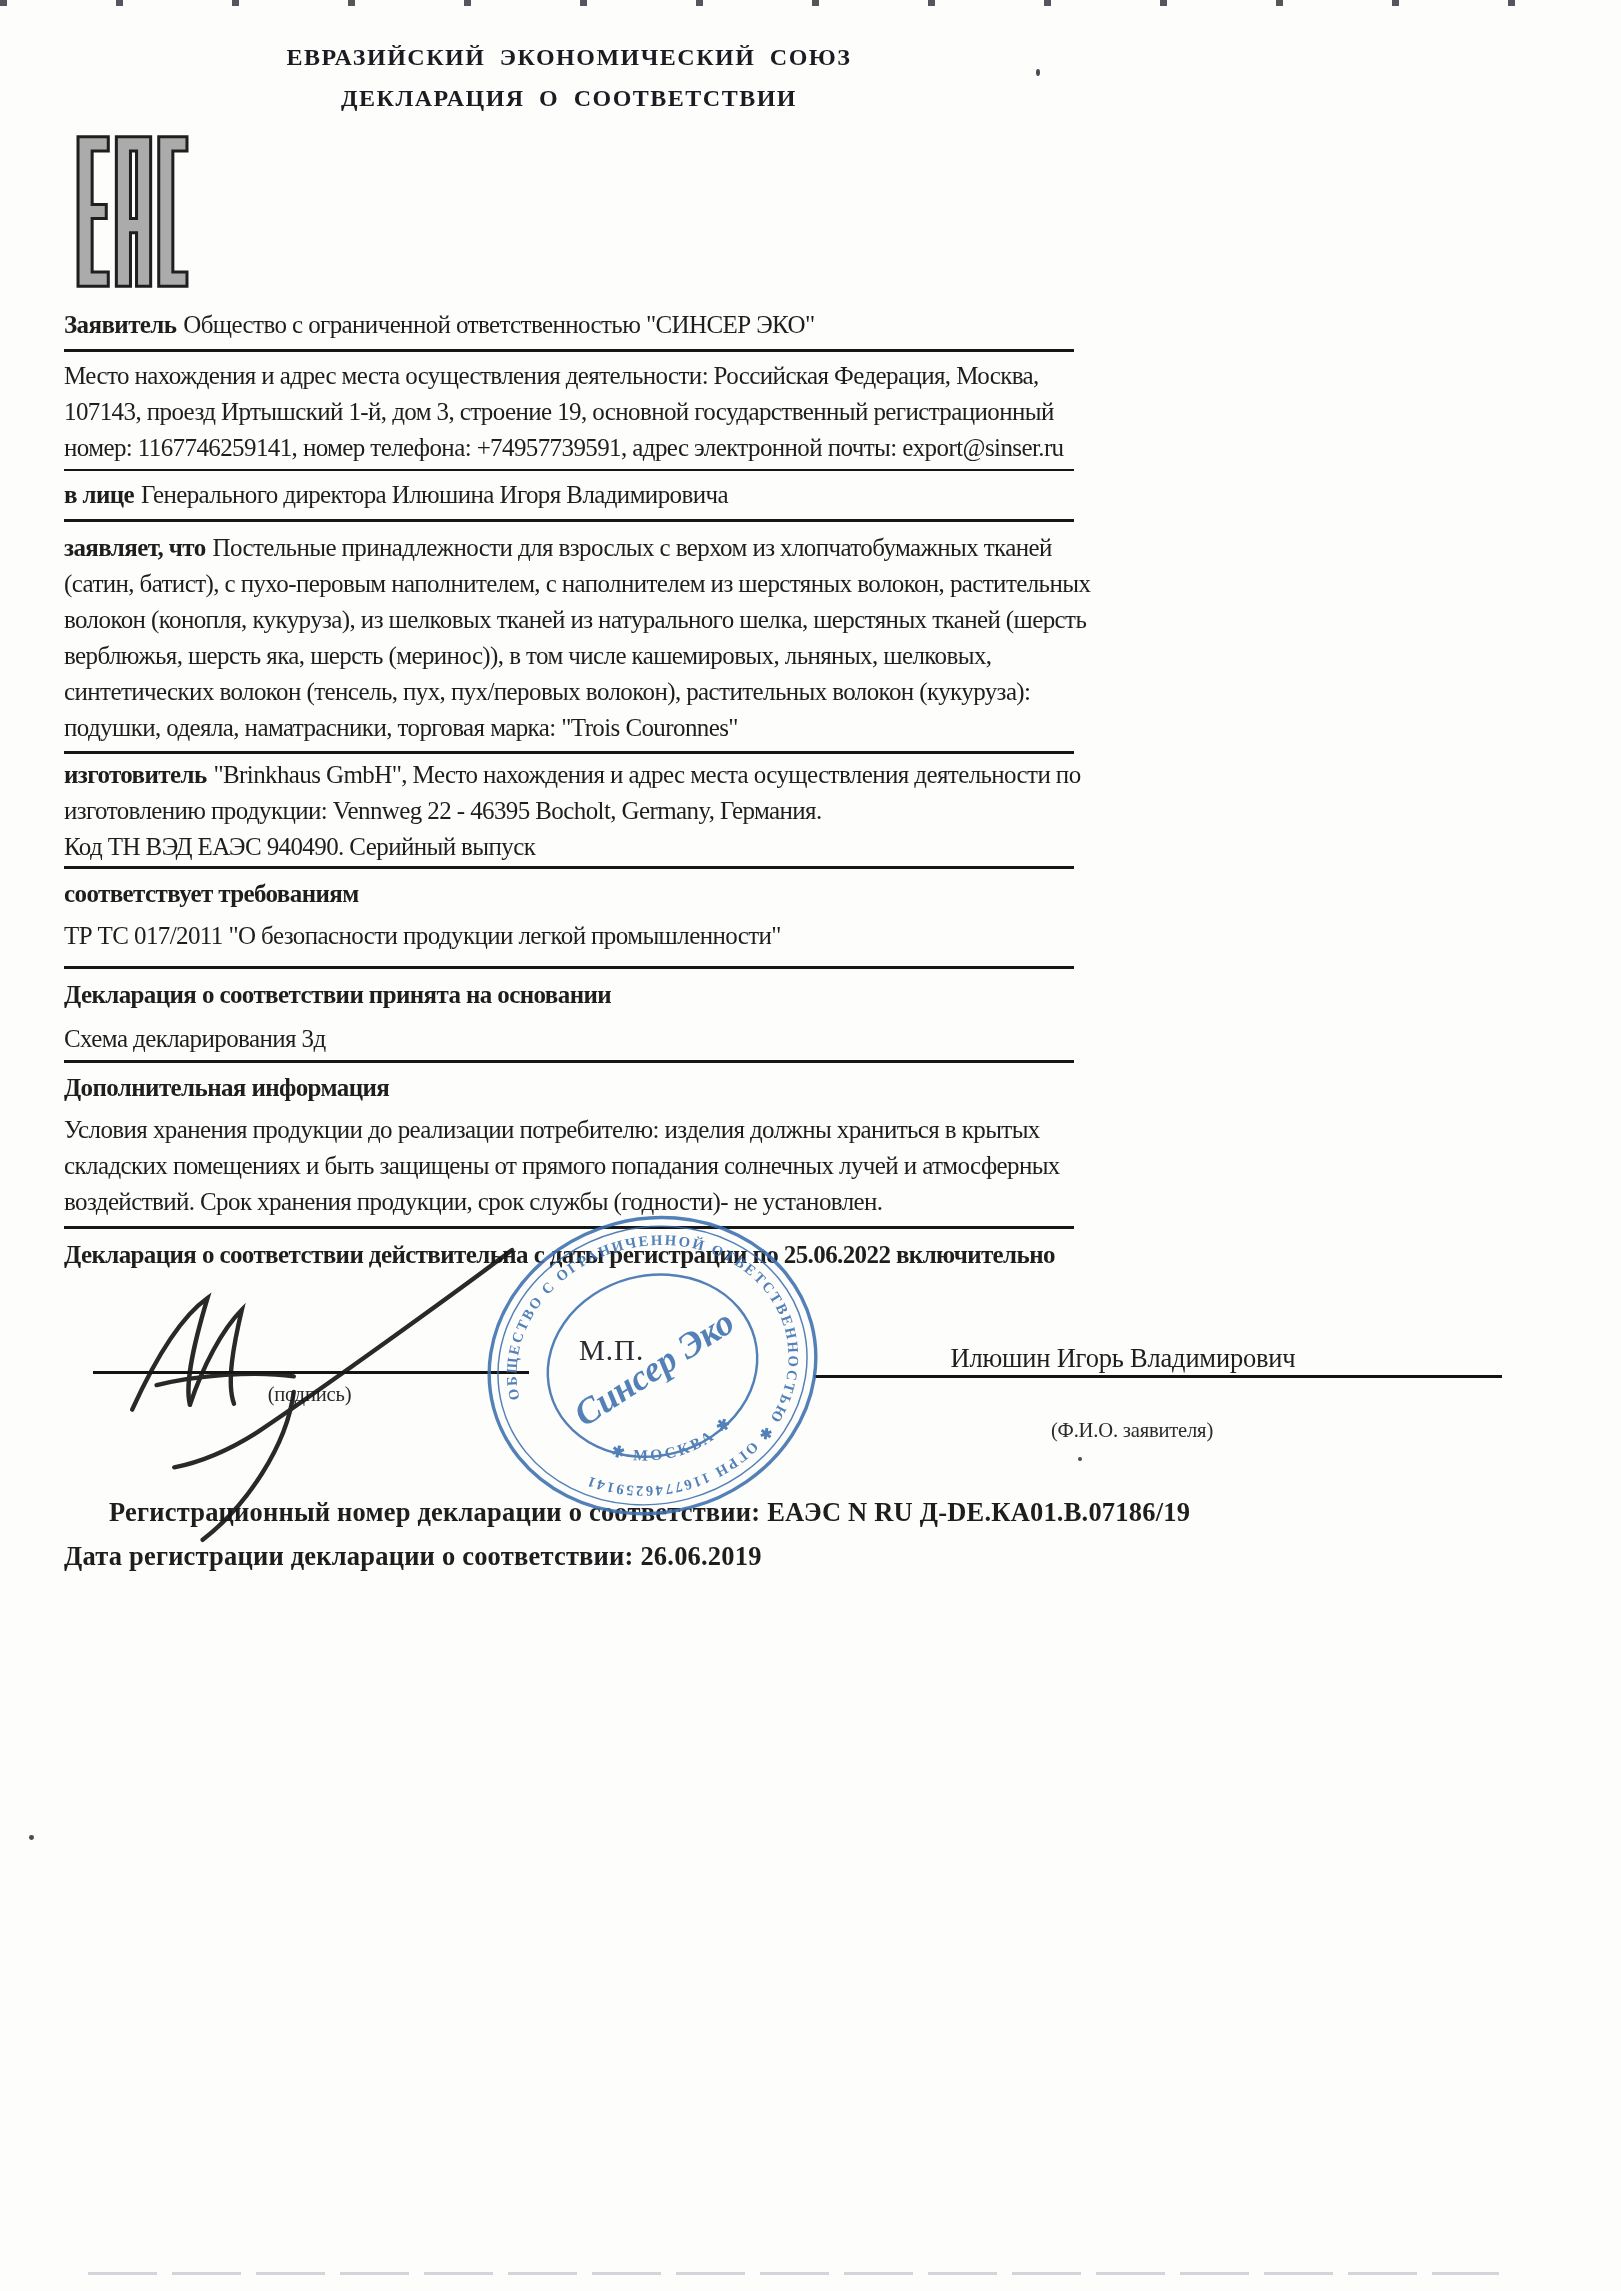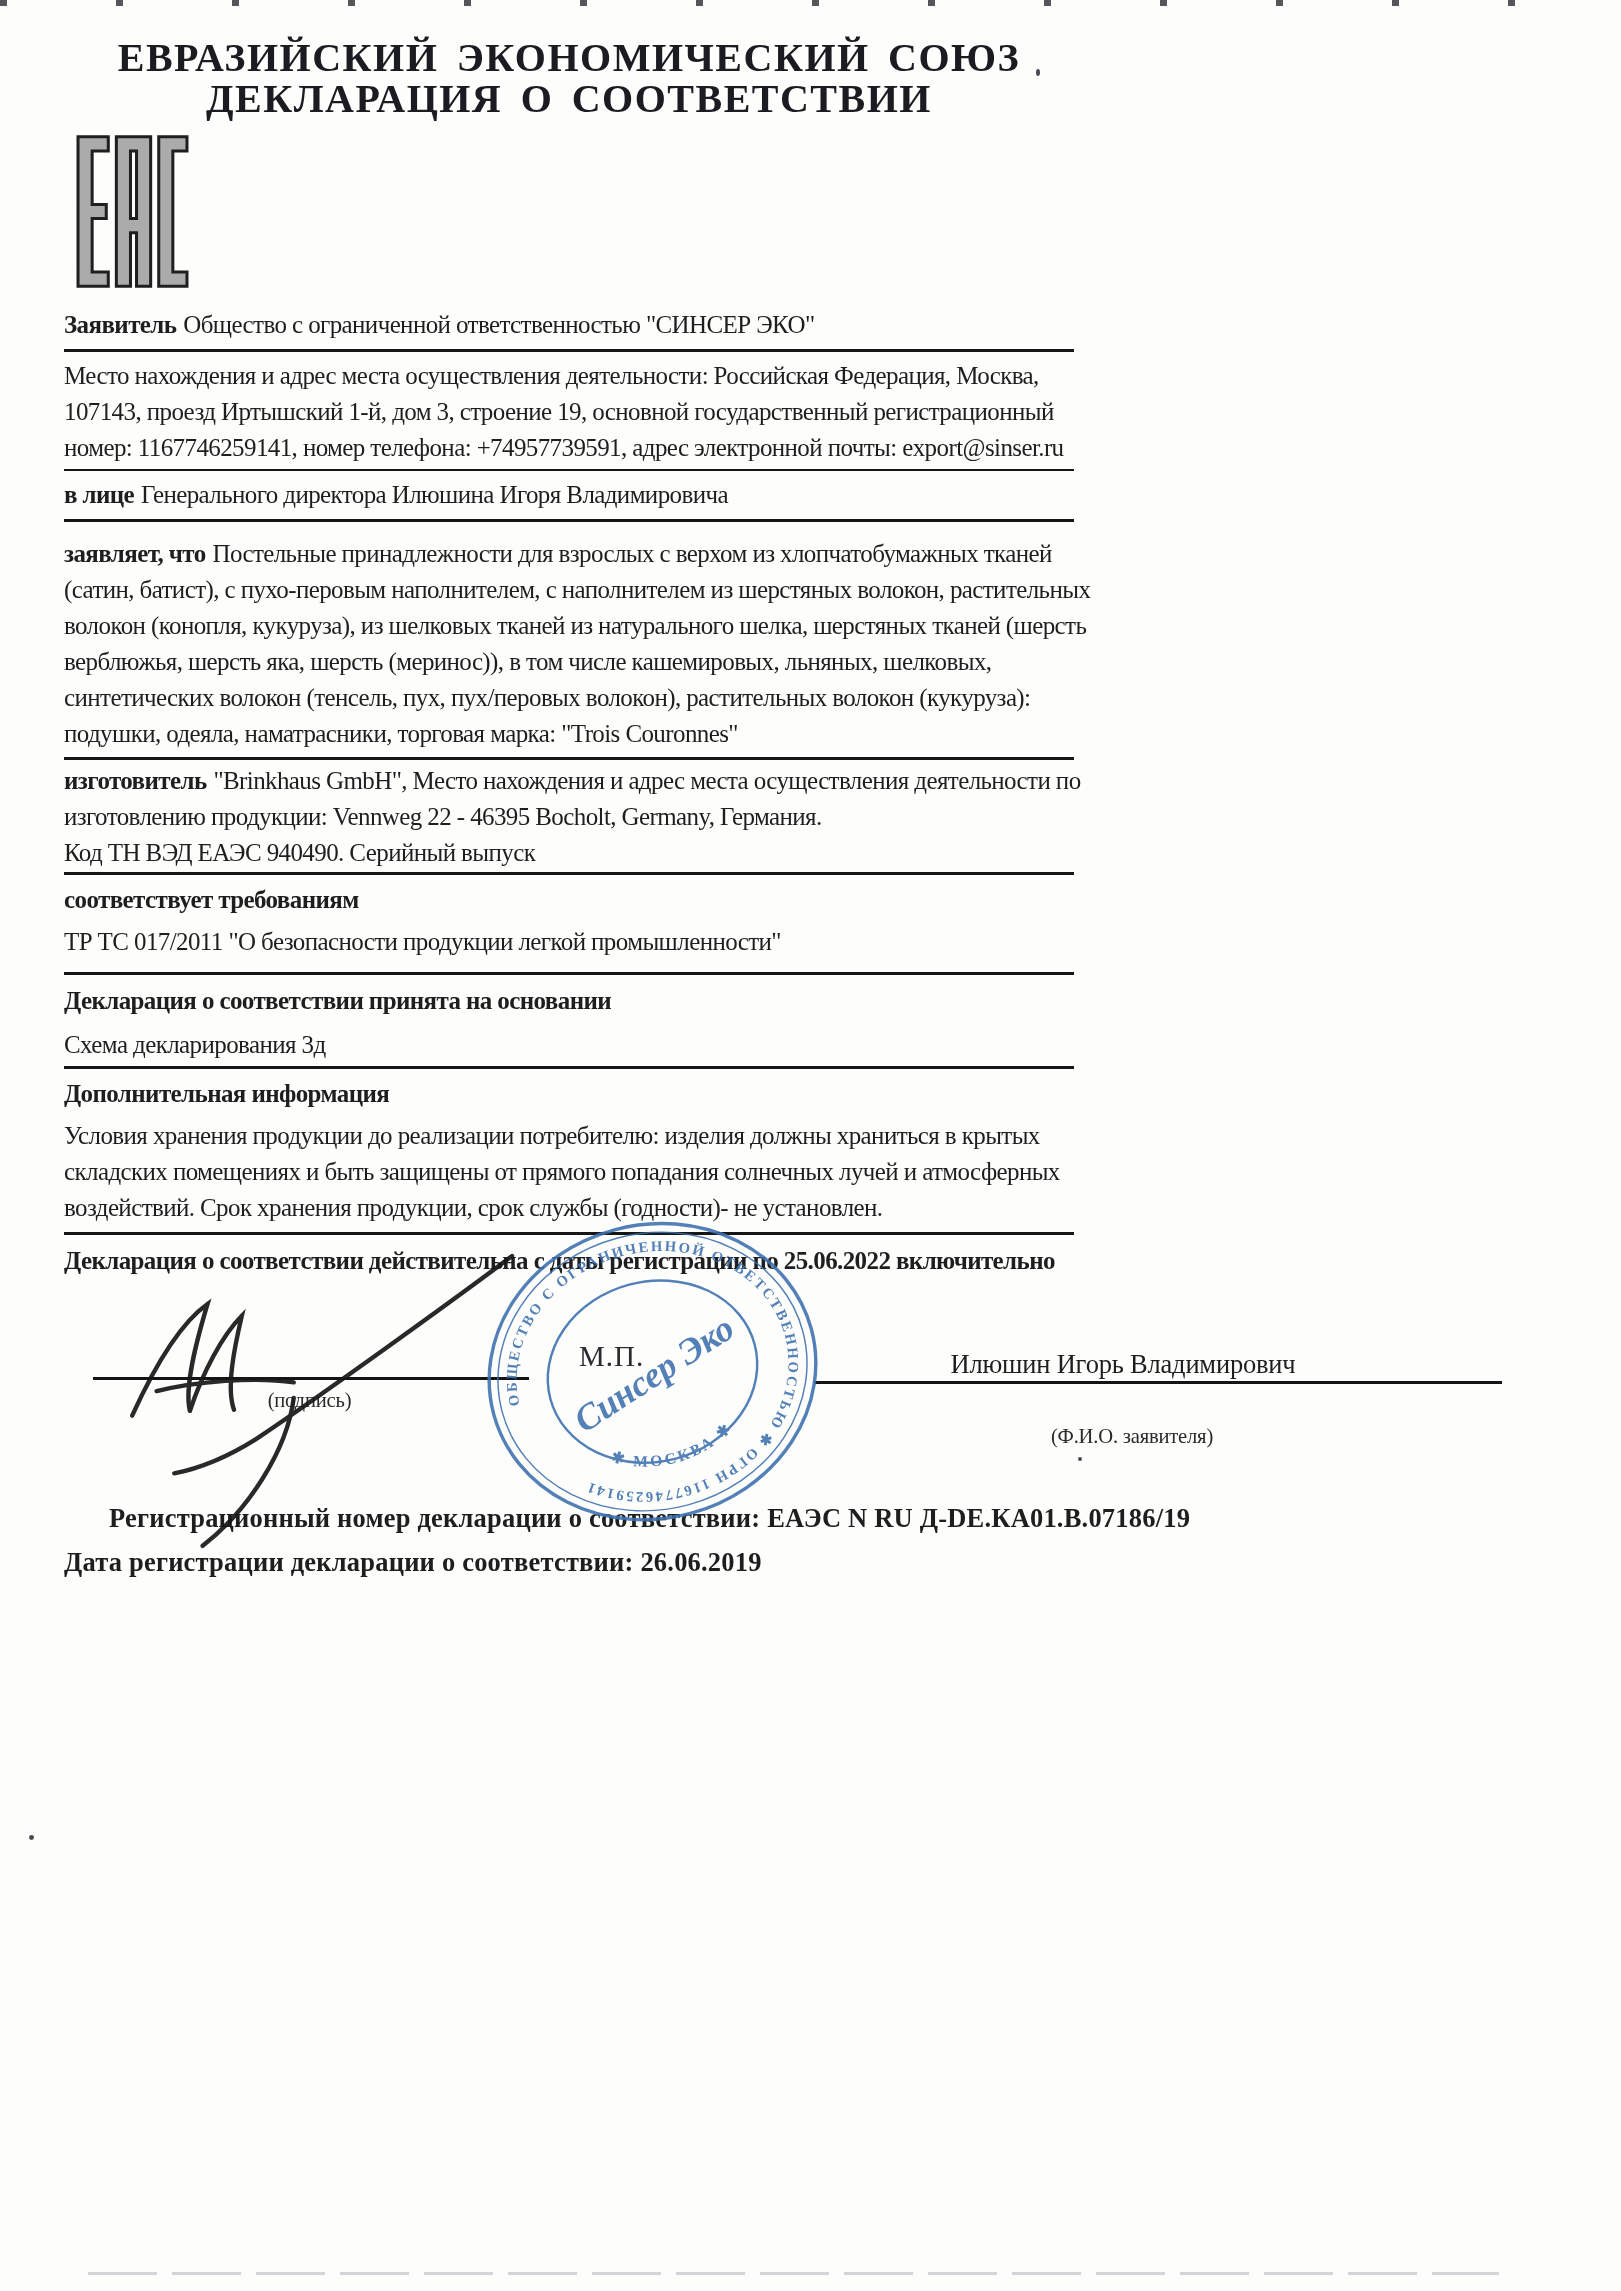--- a/index.html
+++ b/index.html
@@ -16,33 +16,33 @@
     position:absolute;top:0;left:0;width:100%;height:5.9px;
     background:repeating-linear-gradient(90deg,#383840 0 6.9px,transparent 6.9px 116px);
     opacity:.85;
   }
   .scan-bottom{
     position:absolute;top:2272px;left:88px;width:1411px;height:2.9px;
     background:repeating-linear-gradient(90deg,rgba(178,178,190,.55) 0 69px,transparent 69px 84px);
   }
   .speck{position:absolute;background:#4a4a52;border-radius:50%;}
   .content{position:absolute;left:64px;top:0;width:1010px;}
-  .doc-title{padding-top:37px;text-align:center;font-weight:bold;font-size:40px;line-height:41px;letter-spacing:1.5px;word-spacing:6.9px;color:#1b1b22;}
+  .doc-title{padding-top:37px;text-align:center;font-weight:bold;font-size:24px;line-height:41px;letter-spacing:1.5px;word-spacing:6.9px;color:#1b1b22;}
   .eac-logo{position:absolute;left:76px;top:133px;}
   .rule{height:2.9px;background:#161616;}
   .row,.pline{font-size:25px;line-height:36px;letter-spacing:-0.6px;white-space:nowrap;}
   .b{font-weight:bold;}
   .lbl{font-weight:bold;margin-right:6.9px;}
   .r-applicant{margin-top:188px;}
   .rule-1{margin-top:5.9px;}
   .p-address{margin-top:5.9px;}
   .rule-2{margin-top:2.9px;}
   .r-inface{margin-top:5.9px;}
   .rule-3{margin-top:5.9px;}
-  .p-declares{margin-top:14px;}
+  .p-declares{margin-top:8px;}
   .rule-4{margin-top:4.9px;}
   .p-manufacturer{margin-top:2.9px;}
   .rule-5{margin-top:1px;}
   .r-complies-h{margin-top:6.9px;}
   .r-complies-t{margin-top:6.9px;}
   .rule-6{margin-top:11.8px;}
   .r-basis-h{margin-top:7.8px;}
   .p-basis{margin-top:13.7px;}
   .r-scheme{margin-top:7.8px;}
   .rule-7{margin-top:2.9px;}

